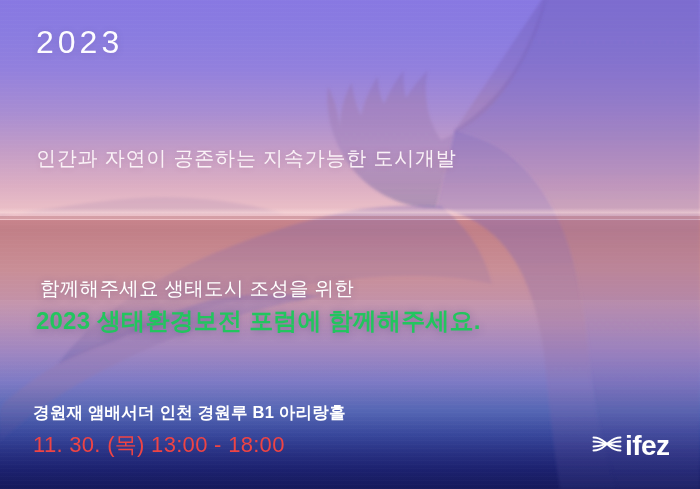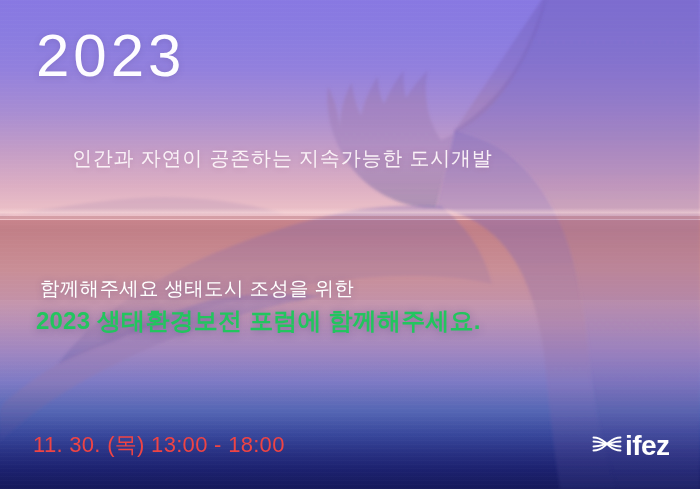--- a/index.html
+++ b/index.html
@@ -108,21 +108,21 @@
   
   .txt {
     position: absolute;
     color: #ffffff;
     white-space: nowrap;
     letter-spacing: 0.2px;
   }
   .year-2023 {
     left: 36px;
     top: 26px;
-    font-size: 60px;
+    font-size: 32px;
     font-weight: 300;
     letter-spacing: 4px;
     line-height: 1;
     color: #fdfcff;
     text-shadow: 0 1px 6px rgba(90,70,140,0.25);
   }
   .title-ko {
     left: 34px;
     top: 84px;
     font-size: 41px;
@@ -134,21 +134,20 @@
   }
   .subtitle-ko {
     left: 36px;
     top: 145px;
     font-size: 20px;
     font-weight: 400;
     letter-spacing: 0.8px;
     color: #fdf6fa;
     opacity: 0.96;
     text-shadow: 0 1px 6px rgba(150,90,120,0.28);
-    margin-left: 36px;
   }
   .subtitle-en {
     left: 37px;
     top: 190px;
     font-size: 17.5px;
     font-weight: 500;
     letter-spacing: 0.9px;
     color: #fdf4f6;
     opacity: 0.97;
     text-shadow: 0 1px 6px rgba(150,90,110,0.30);
@@ -332,20 +331,21 @@
   <div class="txt year-2023">2023</div>
 
 
   <div class="txt subtitle-ko">인간과 자연이 공존하는 지속가능한 도시개발</div>
 
 
   <div class="txt lead-line">함께해주세요 생태도시 조성을 위한</div>
 
   <div class="txt lead-strong">2023 생태환경보전 포럼에 함께해주세요.</div>
 
+  <div class="txt venue">경원재 앰배서더 인천 경원루 B1 아리랑홀</div>
 
   <div class="txt datetime">11. 30. (목) 13:00 - 18:00</div>
 
   <div class="logo">
     <span class="logo-mark">
       <svg width="30" height="24" viewBox="0 0 30 24" xmlns="http://www.w3.org/2000/svg" aria-hidden="true">
         <g fill="none" stroke="#ffffff" stroke-width="1.9" stroke-linecap="round">
           <path d="M1.5 5.5 C 9 5.5, 11 9, 15 12 C 19 15, 21 18.5, 28.5 18.5"></path>
           <path d="M1.5 9.5 C 9 9.5, 11 11.5, 15 12 C 19 12.5, 21 14.5, 28.5 14.5"></path>
           <path d="M1.5 18.5 C 9 18.5, 11 15, 15 12 C 19 9, 21 5.5, 28.5 5.5"></path>

